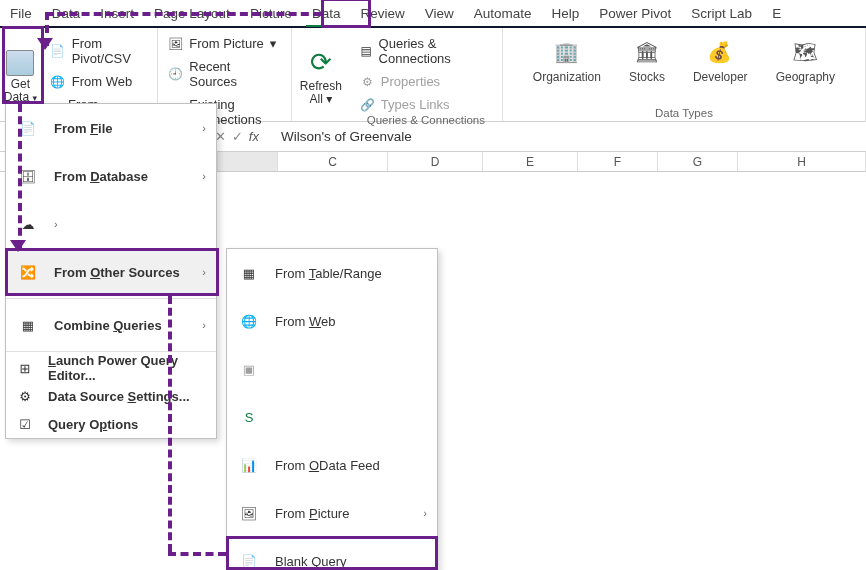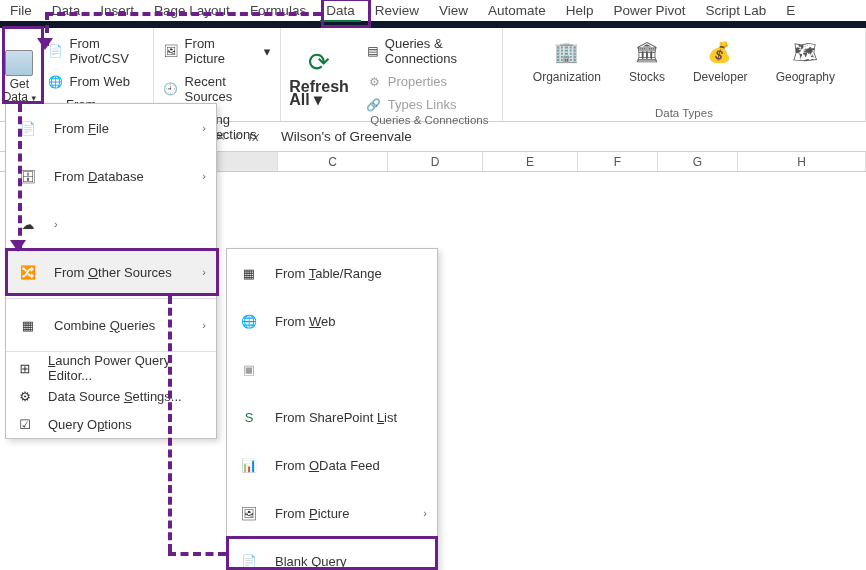--- a/index.html
+++ b/index.html
@@ -1,39 +1,39 @@
 <!DOCTYPE html>
 <html><head>
 <meta charset="utf-8">
 <style>
   * { box-sizing: border-box; margin: 0; padding: 0; font-family: "Segoe UI", Arial, sans-serif; }
   body { background: #fff; width: 866px; height: 570px; overflow: hidden; position: relative; font-size: 13px; color: #333; }
 
   
-  .tabs { display: flex; height: 28px; align-items: center; border-bottom: 7px solid #0f172a; background: #fff; }
+  .tabs { display: flex; height: 28px; align-items: center; border-bottom: 2px solid #0f172a; background: #fff; }
   .tab { padding: 0 10px; height: 100%; display: flex; align-items: center; cursor: pointer; font-size: 13.5px; color: #444; }
   .tab.active { position: relative; }
   .tab.active::after { content: ""; position: absolute; left: 4px; right: 4px; bottom: -1px; height: 2px; background: #107c41; }
 
   
   .ribbon { display: flex; height: 94px; border-bottom: 1px solid #d0d0d0; position: relative; }
   .group { border-right: 1px solid #e0e0e0; padding: 4px 10px 2px 10px; display: flex; flex-direction: column; justify-content: flex-start; }
   .group-label { text-align: center; font-size: 11.5px; color: #666; margin-top: auto; padding-top: 2px; }
   .getdata-col { width: 46px; display: flex; flex-direction: column; align-items: center; justify-content: center; gap: 2px; padding-top: 6px; }
   .getdata-col .big-icon { width: 28px; height: 26px; border: 1px solid #888; background: linear-gradient(#cde, #acd); border-radius: 2px; }
   .getdata-col .lbl { font-size: 12px; text-align: center; line-height: 13px; }
   .getdata-col .chev { font-size: 9px; }
 
   .small-btns { display: flex; flex-direction: column; gap: 8px; padding-top: 4px; }
   .small-btn { display: flex; align-items: center; gap: 6px; cursor: pointer; color: #333; }
   .ico { width: 15px; height: 15px; display: inline-flex; align-items: center; justify-content: center; font-size: 12px; }
 
   .refresh-col { display: flex; flex-direction: column; align-items: center; justify-content: center; gap: 2px; padding: 4px 8px 0 8px; }
   .refresh-col .ico-big { font-size: 26px; color: #107c41; }
-  .refresh-col .lbl { font-size: 16px; text-align: left; line-height: 13px; font-weight: bold; }
+  .refresh-col .lbl { font-size: 12px; text-align: center; line-height: 13px; }
 
   .qc-col { display: flex; flex-direction: column; gap: 8px; padding-top: 4px; }
   .qc-col .small-btn.dim { color: #a0a0a0; }
 
   .datatypes { display: flex; gap: 28px; padding: 8px 20px 0 20px; }
   .dt-item { display: flex; flex-direction: column; align-items: center; gap: 6px; font-size: 12px; color: #444; }
   .dt-ico { width: 28px; height: 24px; font-size: 20px; color: #555; display: flex; align-items: center; justify-content: center; }
 
   
   .fbar-row { display: flex; align-items: center; height: 30px; border-bottom: 1px solid #d0d0d0; }
@@ -49,21 +49,21 @@
   .colhdr { display: flex; height: 20px; border-bottom: 1px solid #ccc; font-size: 12px; color: #555; }
   .colhdr .cell { border-right: 1px solid #ddd; display: flex; align-items: center; justify-content: center; }
 
   
   .menu1 { position: absolute; top: 103px; left: 5px; width: 212px; background: #fff; border: 1px solid #c0c0c0; box-shadow: 3px 3px 6px rgba(0,0,0,0.15); }
   .menu1 .mitem { display: flex; align-items: center; height: 48px; padding: 0 10px; gap: 14px; cursor: pointer; position: relative; }
   .menu1 .mitem.small { height: 28px; }
   .menu1 .mitem:hover, .menu1 .mitem.hover { background: #f0f0f0; }
   .menu1 .sep { height: 1px; background: #e0e0e0; margin: 2px 0; }
   .menu1 .ic { width: 24px; height: 24px; display: flex; align-items: center; justify-content: center; }
-  .menu1 .lbl { flex: 1; font-size: 13px; }
+  .menu1 .lbl { flex: 1; font-size: 13px; font-weight: bold; }
   .menu1 .arrow { font-size: 11px; color: #666; }
   .menu1 .sm-ic { width: 18px; height: 18px; display: flex; align-items: center; justify-content: center; }
 
   .menu2 { position: absolute; top: 248px; left: 226px; width: 212px; background: #fff; border: 1px solid #c0c0c0; box-shadow: 3px 3px 6px rgba(0,0,0,0.15); }
   .menu2 .mitem { display: flex; align-items: center; height: 48px; padding: 0 10px; gap: 14px; cursor: pointer; position: relative; }
   .menu2 .mitem.dim { color: #a0a0a0; }
   .menu2 .ic { width: 24px; height: 24px; display: flex; align-items: center; justify-content: center; }
   .menu2 .lbl { flex: 1; font-size: 13px; }
   .menu2 .arrow { font-size: 11px; color: #666; }
 
@@ -89,21 +89,21 @@
   u.accel { text-decoration: underline; }
 </style>
 </head>
 <body>
 
 <div class="tabs">
   <div class="tab">File</div>
   <div class="tab">Data</div>
   <div class="tab">Insert</div>
   <div class="tab">Page Layout</div>
-  <div class="tab">Formulas</div>
+  <div class="tab">Picture</div>
   <div class="tab active">Data</div>
   <div class="tab">Review</div>
   <div class="tab">View</div>
   <div class="tab">Automate</div>
   <div class="tab">Help</div>
   <div class="tab">Power Pivot</div>
   <div class="tab">Script Lab</div>
   <div class="tab">E</div>
 </div>
 
@@ -263,21 +263,20 @@
   </div>
   <div class="mitem">
     <span class="ic">🌐</span>
     <span class="lbl">From <u class="accel">W</u>eb</span>
   </div>
   <div class="mitem dim">
     <span class="ic">▣</span>
   </div>
   <div class="mitem">
     <span class="ic" style="color:#107c41">S</span>
-    <span class="lbl">From SharePoint <u class="accel">L</u>ist</span>
   </div>
   <div class="mitem">
     <span class="ic">📊</span>
     <span class="lbl">From <u class="accel">O</u>Data Feed</span>
   </div>
   <div class="mitem">
     <span class="ic">🖼</span>
     <span class="lbl">From <u class="accel">P</u>icture</span>
     <span class="arrow">›</span>
   </div>

